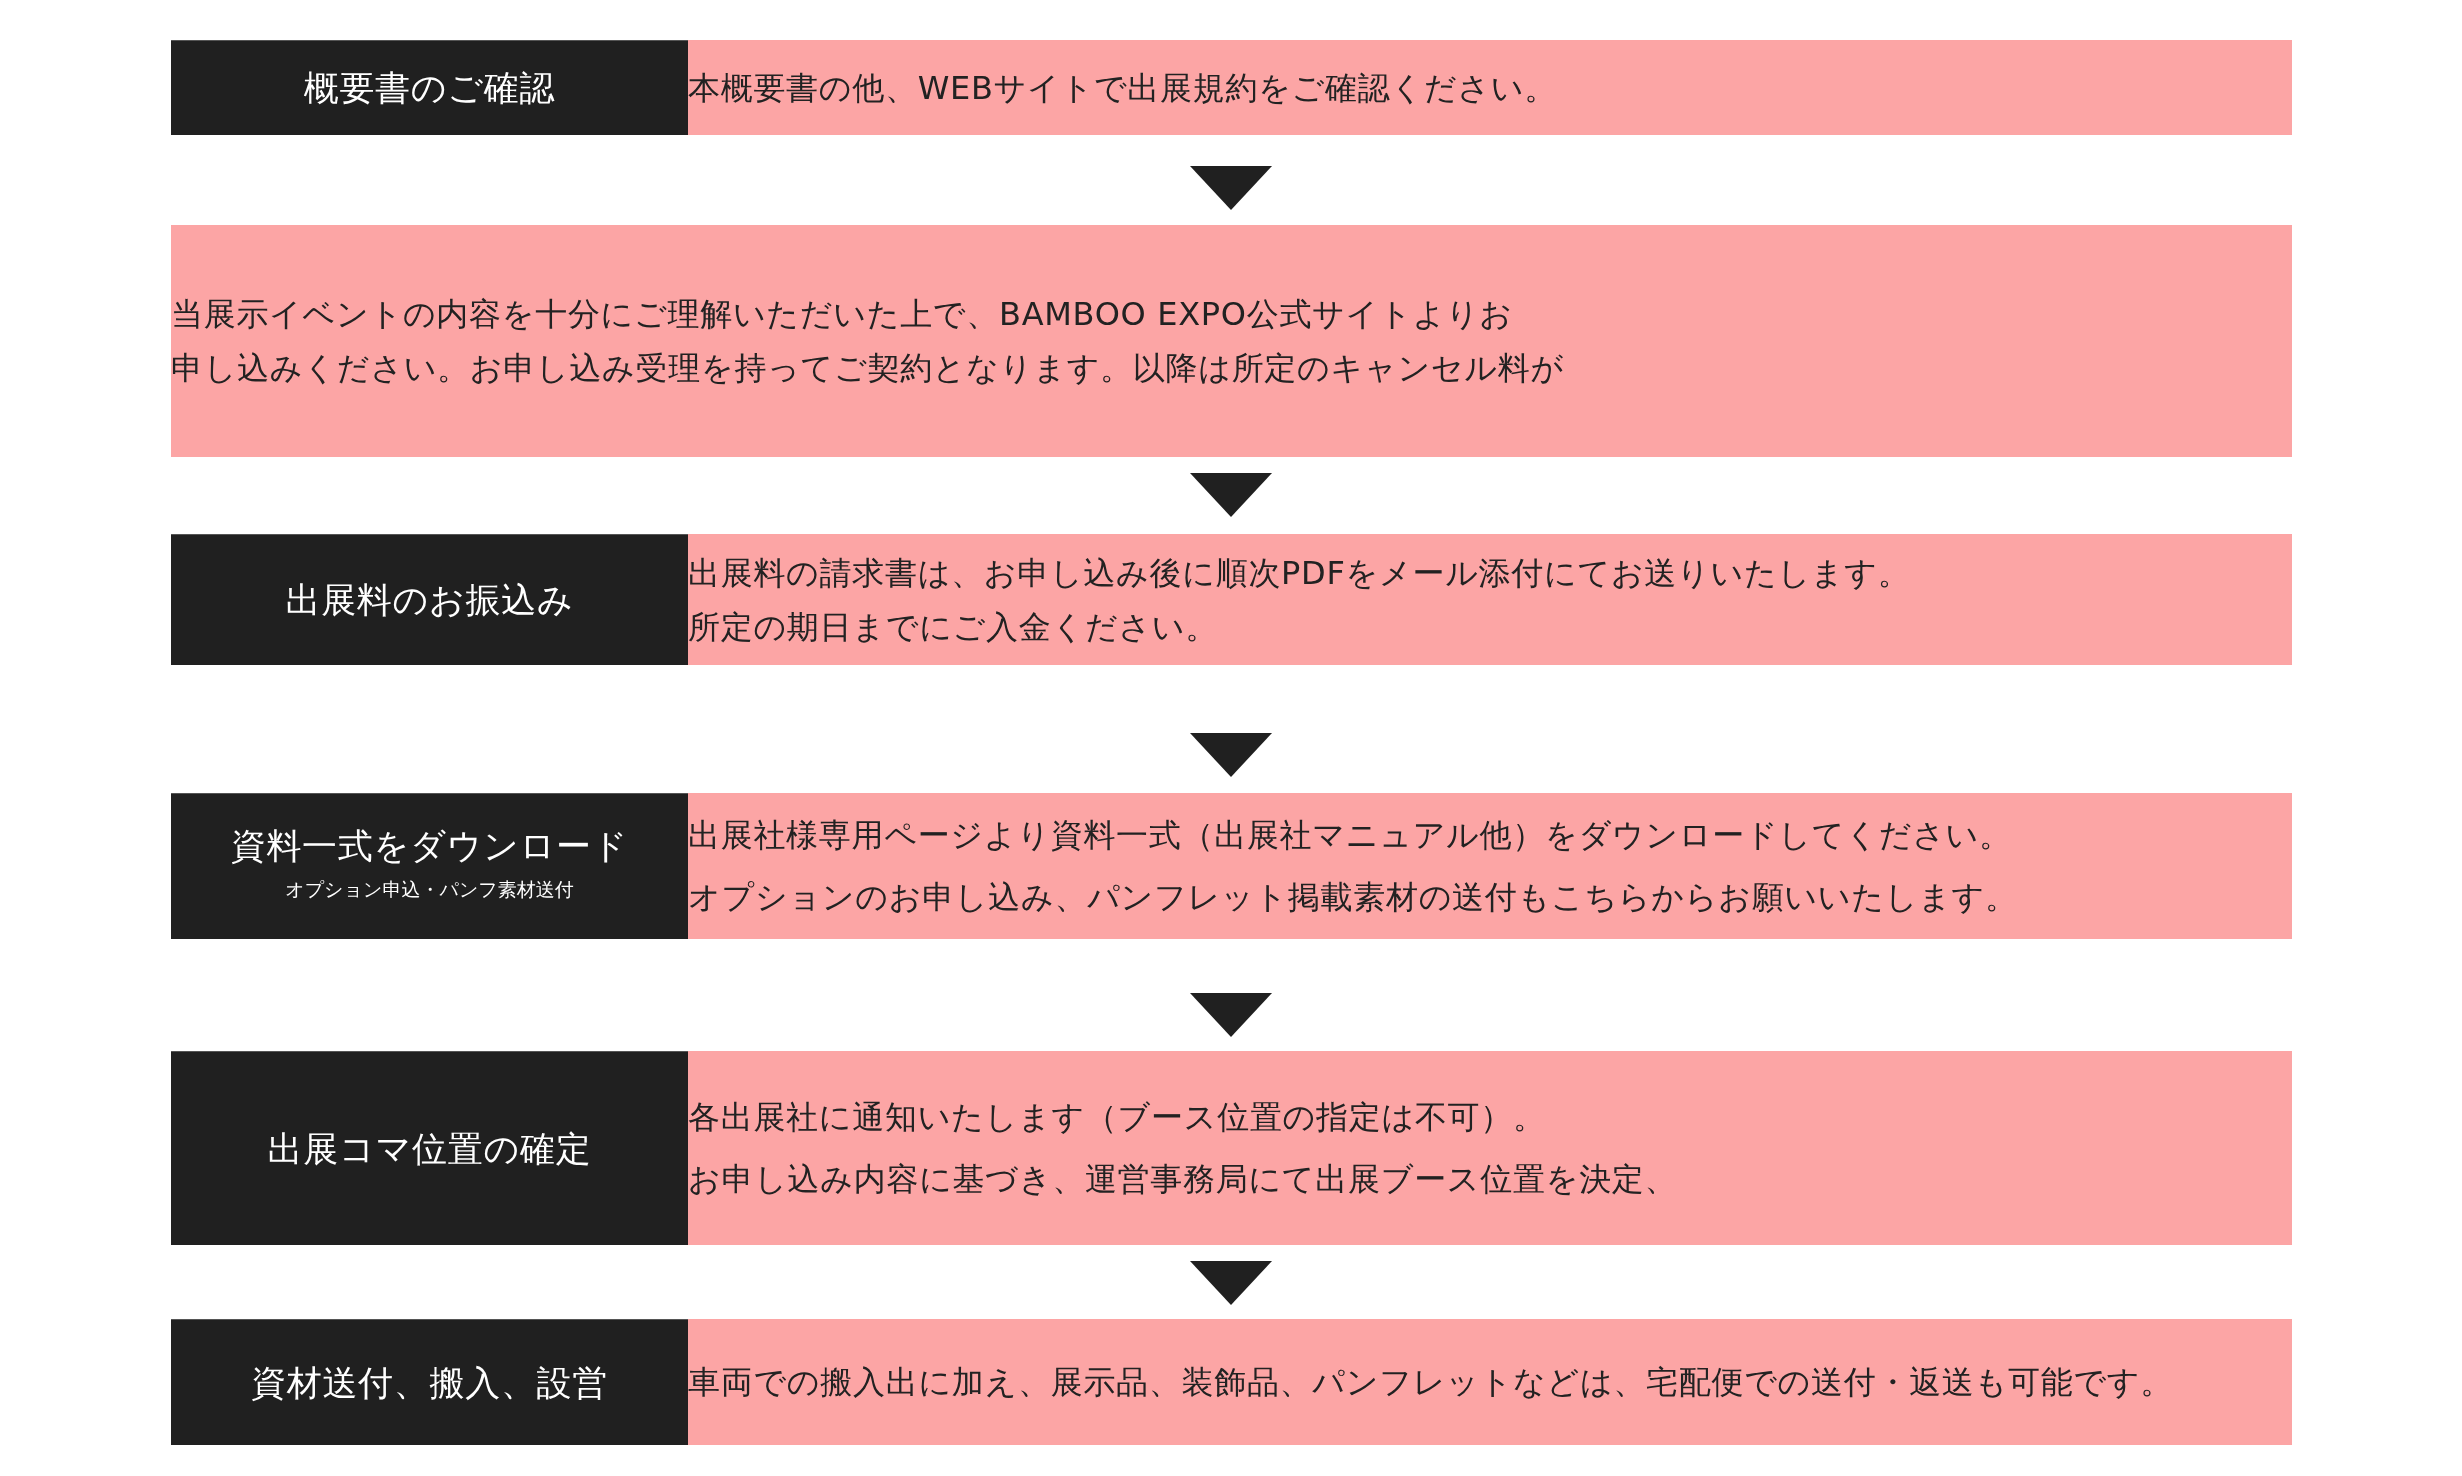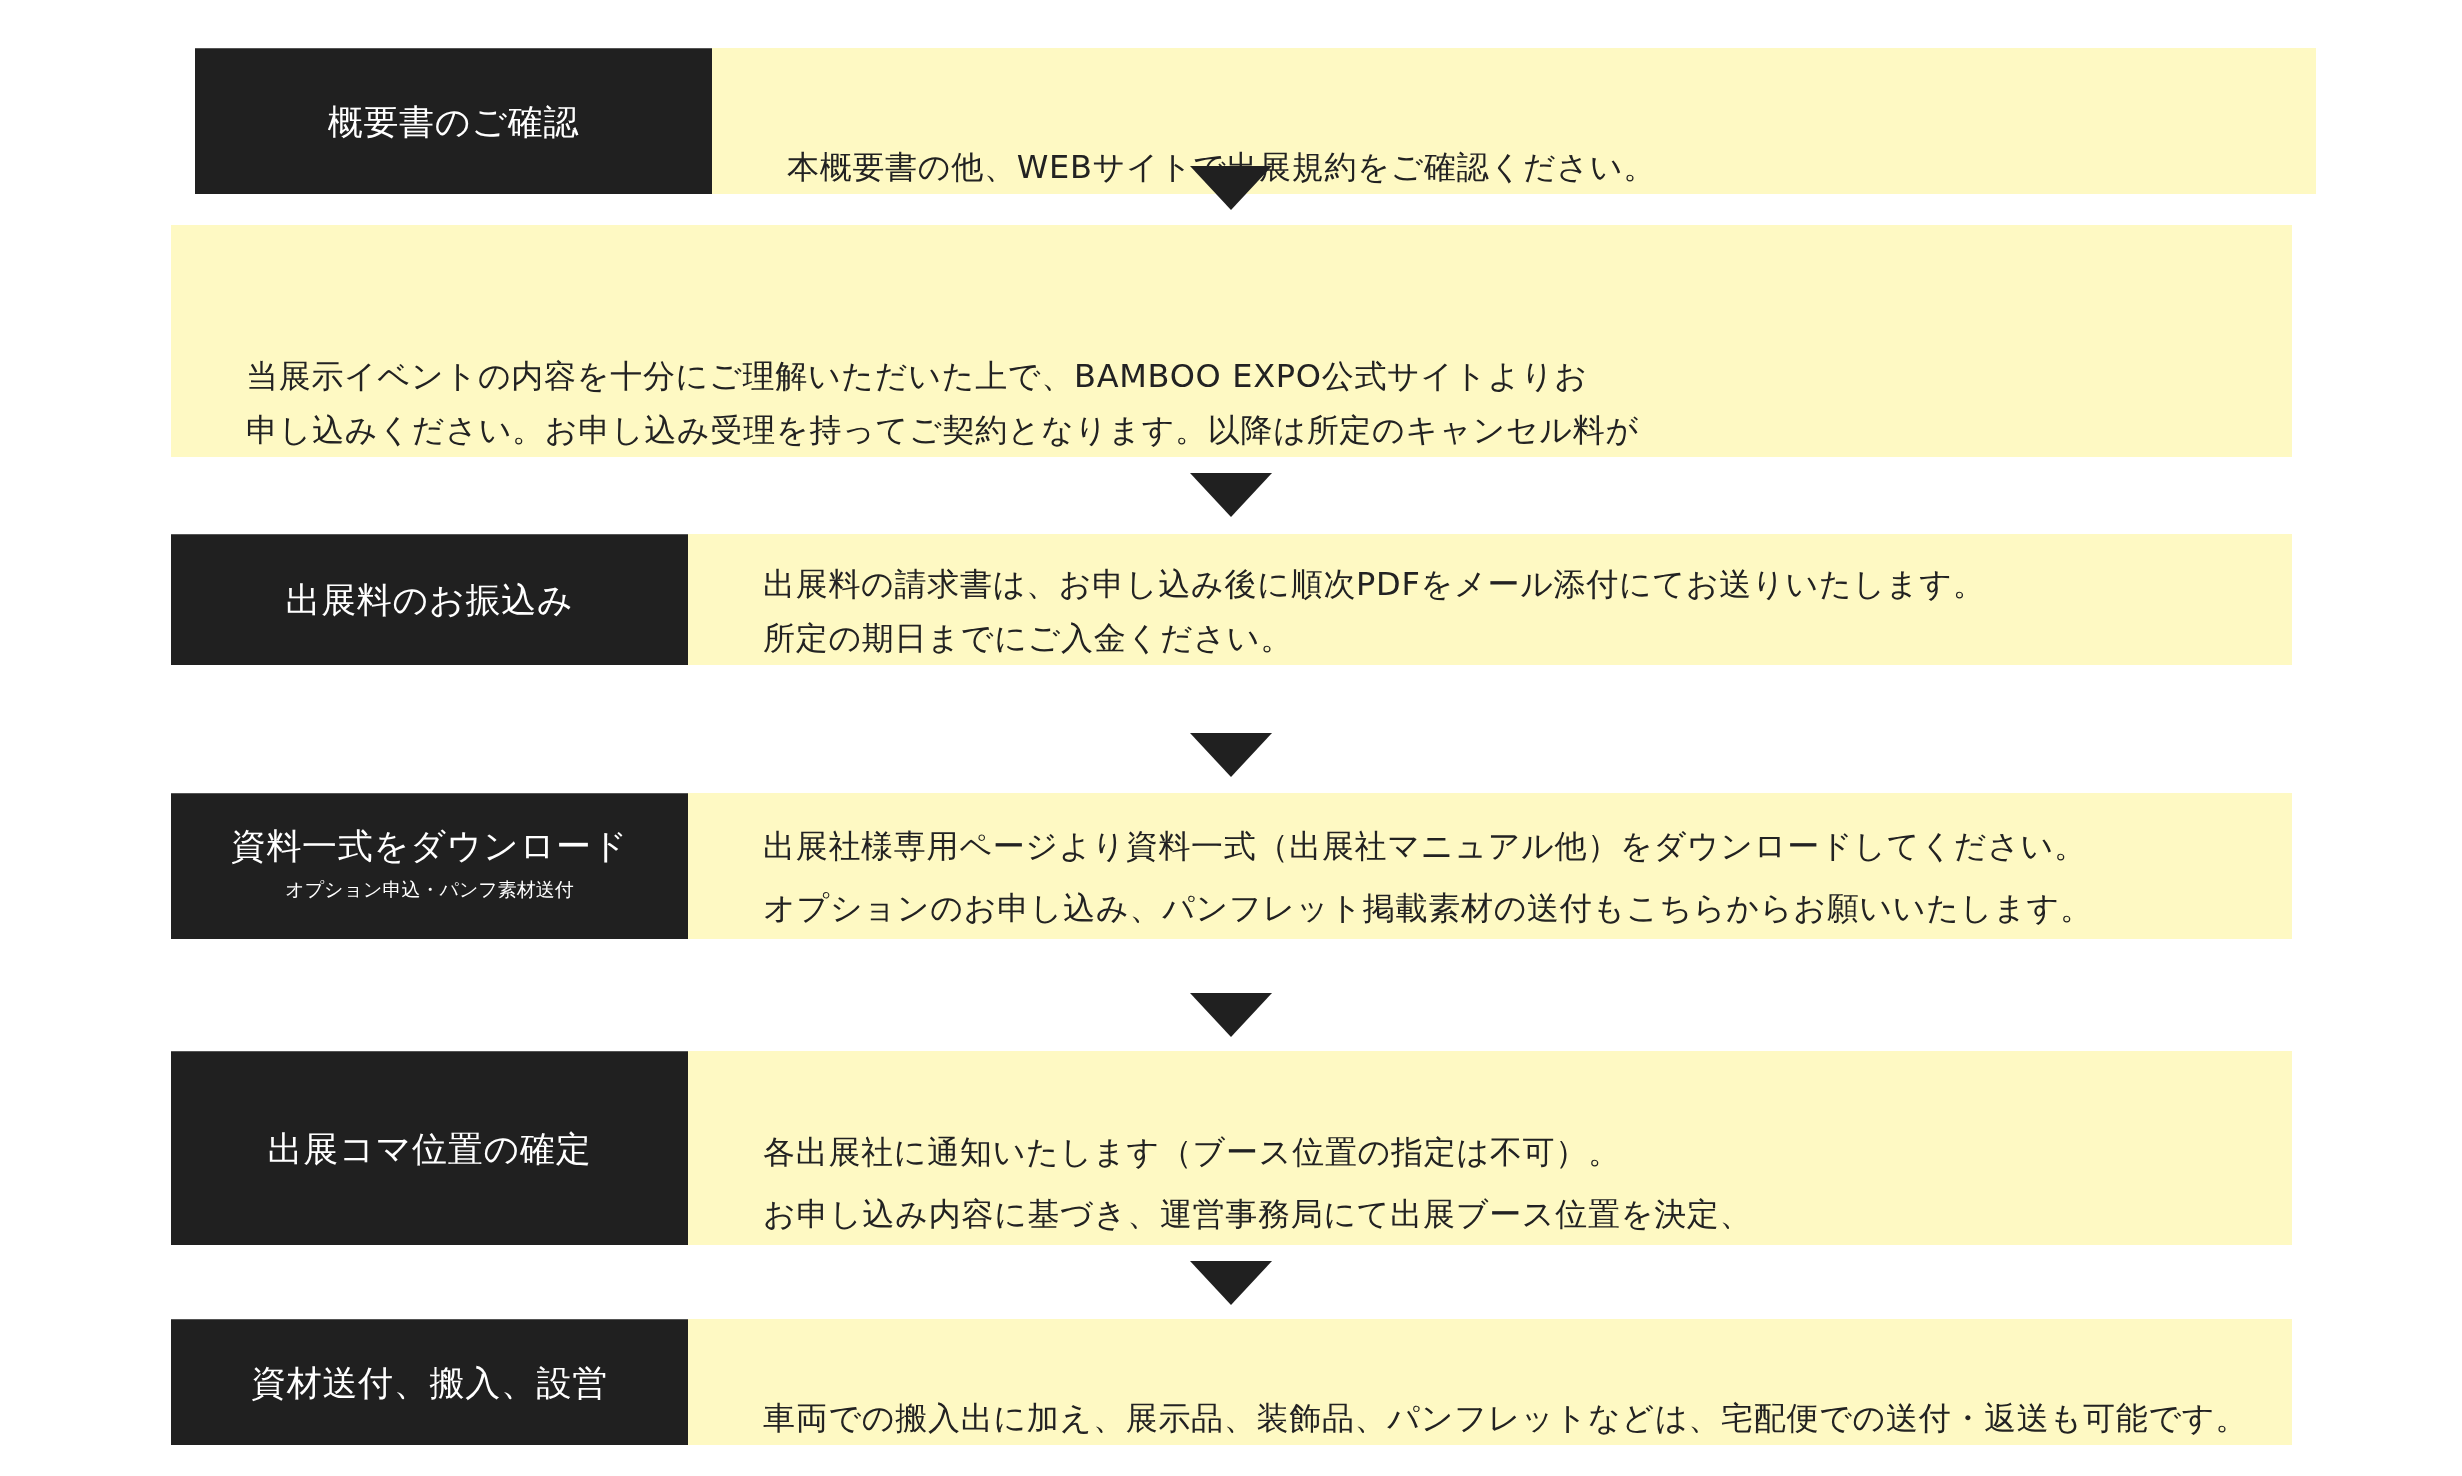--- a/index.html
+++ b/index.html
@@ -14,38 +14,38 @@
   .label {
     width: 517px; flex: 0 0 517px;
     background: #202020; color: #ffffff;
     display: flex; flex-direction: column; align-items: center; justify-content: center;
     text-align: center; box-sizing: border-box;
     border-top: 1.4px solid #555555;
   }
   .label .main { font-size: 35px; line-height: 46px; white-space: nowrap; letter-spacing: 0.7px; }
   .label .sub { font-size: 19px; line-height: 41px; white-space: nowrap; }
   .body {
-    flex: 1 1 auto; background: #fef9c3; color: #222222;
-    display: flex; flex-direction: column; justify-content: flex-end;
-    padding-left: 75px; padding-right: 14.5px; box-sizing: border-box;
+    flex: 1 1 auto; background: #fca5a5; color: #222222;
+    display: flex; flex-direction: column; justify-content: center;
+    padding-right: 14.5px; box-sizing: border-box;
     font-size: 32px;
   }
   .body .line { white-space: nowrap; letter-spacing: 0.7px; }
   .lh75 .line { line-height: 54px; }
   .lh85 .line { line-height: 62px; }
   .arrow {
     position: absolute; left: 1190px; width: 0; height: 0;
     border-left: 41px solid transparent; border-right: 41px solid transparent;
     border-top: 44px solid #202020;
   }
 </style>
 </head>
 <body>
 
-<div class="row" style="top:48px;height:146px;margin-left:24px;">
+<div class="row" style="top:40px;height:95px;">
   <div class="label">
     <div class="main">概要書のご確認</div>
   </div>
   <div class="body lh75">
     <div class="line">本概要書の他、WEBサイトで出展規約をご確認ください。</div>
   </div>
 </div>
 <div class="arrow" style="top:166px;"></div>
 
 <div class="row" style="top:225px;height:232px;">

